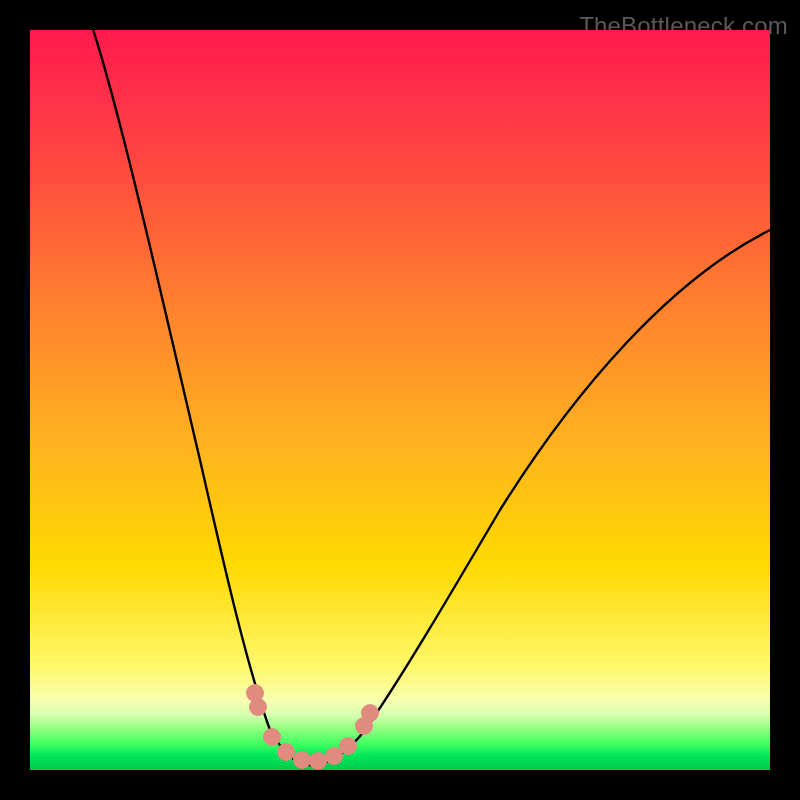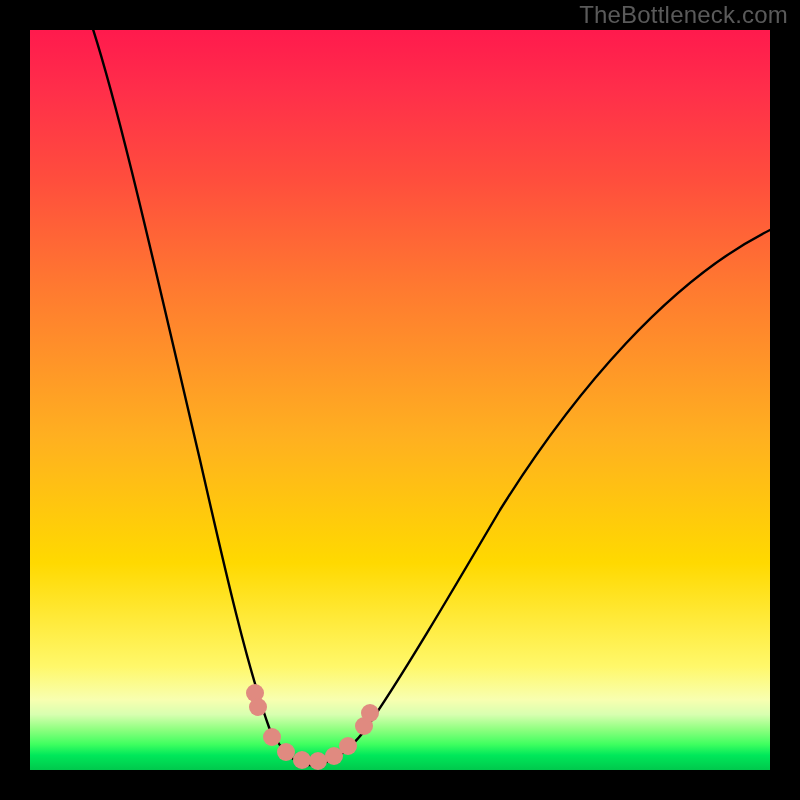--- a/index.html
+++ b/index.html
@@ -41,21 +41,21 @@
     );
   }
   svg.curve {
     position: absolute;
     inset: 0;
     width: 100%;
     height: 100%;
   }
   .watermark {
     position: absolute;
-    top: 1px;
+    top: 12px;
     right: 12px;
     color: #5a5a5a;
     font-size: 24px;
     letter-spacing: 0.2px;
     user-select: none;
   }
 </style>
 </head>
 <body>
 

